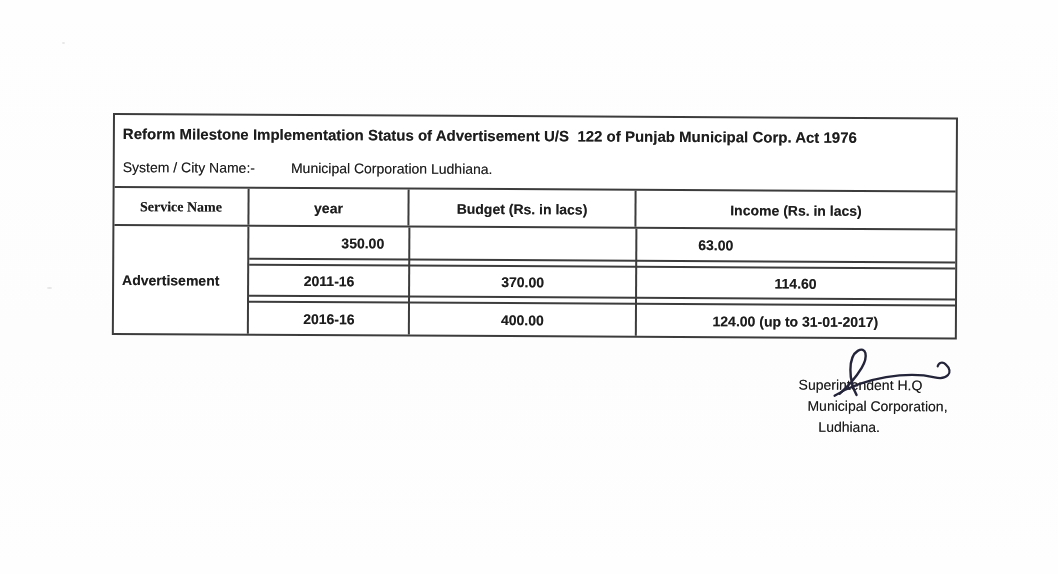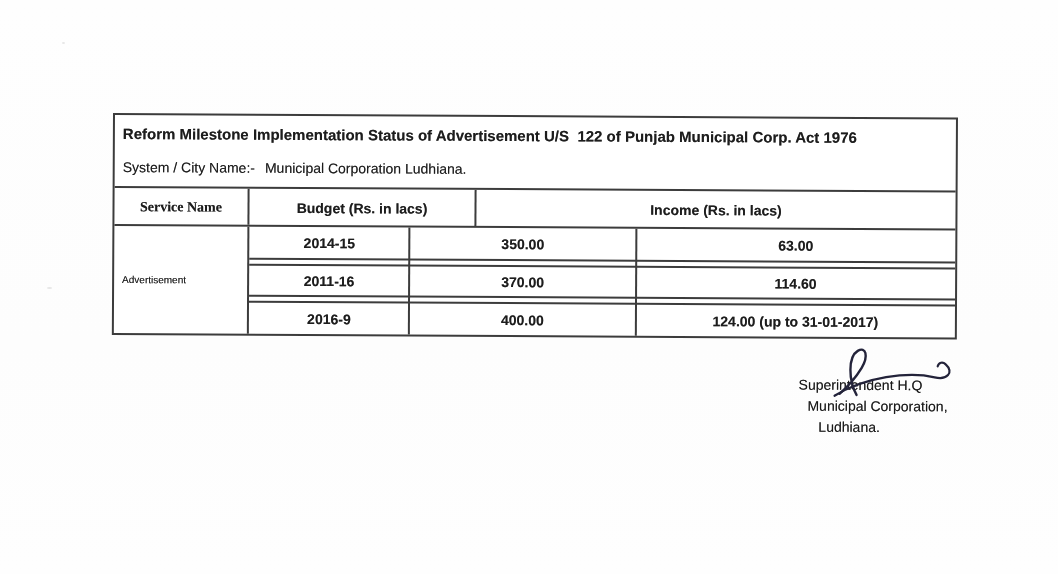--- a/index.html
+++ b/index.html
@@ -44,21 +44,21 @@
     font-size: 15px;
     font-weight: bold;
     line-height: 21px;
     white-space: pre;
   }
   .system-line {
     margin-top: 13px;
     font-size: 14px;
     line-height: 20px;
   }
-  .system-line .label { margin-right: 10px; }
+  .system-line .label { margin-right: 36px; }
   .header-row {
     display: flex;
     box-sizing: border-box;
     height: 38px;
     border-bottom: 2px solid #3c3c3c;
     font-weight: bold;
     font-size: 14px;
   }
   .hcell {
     box-sizing: border-box;
@@ -75,21 +75,22 @@
   .h-income  { flex: 1; }
 
   .body-row { display: flex; }
   .service-cell {
     box-sizing: border-box;
     width: 135px;
     border-right: 2px solid #3c3c3c;
     display: flex;
     align-items: center;
     padding-left: 8px;
-    font-size: 10px;
+    font-size: 14px;
+    font-weight: bold;
   }
   .data-rows {
     flex: 1;
     position: relative;
     display: flex;
     flex-direction: column;
     gap: 4px;
   }
   .drow {
     box-sizing: border-box;
@@ -160,39 +161,39 @@
 
       <div class="title-block">
         <div class="doc-title">Reform Milestone Implementation Status of Advertisement U/S  122 of Punjab Municipal Corp. Act 1976</div>
         <div class="system-line">
           <span class="label">System / City Name:-</span><span>Municipal Corporation Ludhiana.</span>
         </div>
       </div>
 
       <div class="header-row">
         <div class="hcell h-service">Service Name</div>
+        <div class="hcell h-year">year</div>
         <div class="hcell h-budget">Budget (Rs. in lacs)</div>
         <div class="hcell h-income">Income (Rs. in lacs)</div>
       </div>
 
       <div class="body-row">
         <div class="service-cell">Advertisement</div>
         <div class="data-rows">
           <div class="drow r0">
-            <div class="dcell c-year">2014-15</div>
             <div class="dcell c-budget">350.00</div>
             <div class="dcell c-income">63.00</div>
           </div>
           <div class="drow r1">
             <div class="dcell c-year">2011-16</div>
             <div class="dcell c-budget">370.00</div>
             <div class="dcell c-income">114.60</div>
           </div>
           <div class="drow r2">
-            <div class="dcell c-year">2016-9</div>
+            <div class="dcell c-year">2016-16</div>
             <div class="dcell c-budget">400.00</div>
             <div class="dcell c-income">124.00 (up to 31-01-2017)</div>
           </div>
           <div class="vline v1"></div>
           <div class="vline v2"></div>
         </div>
       </div>
 
     </div>
 

